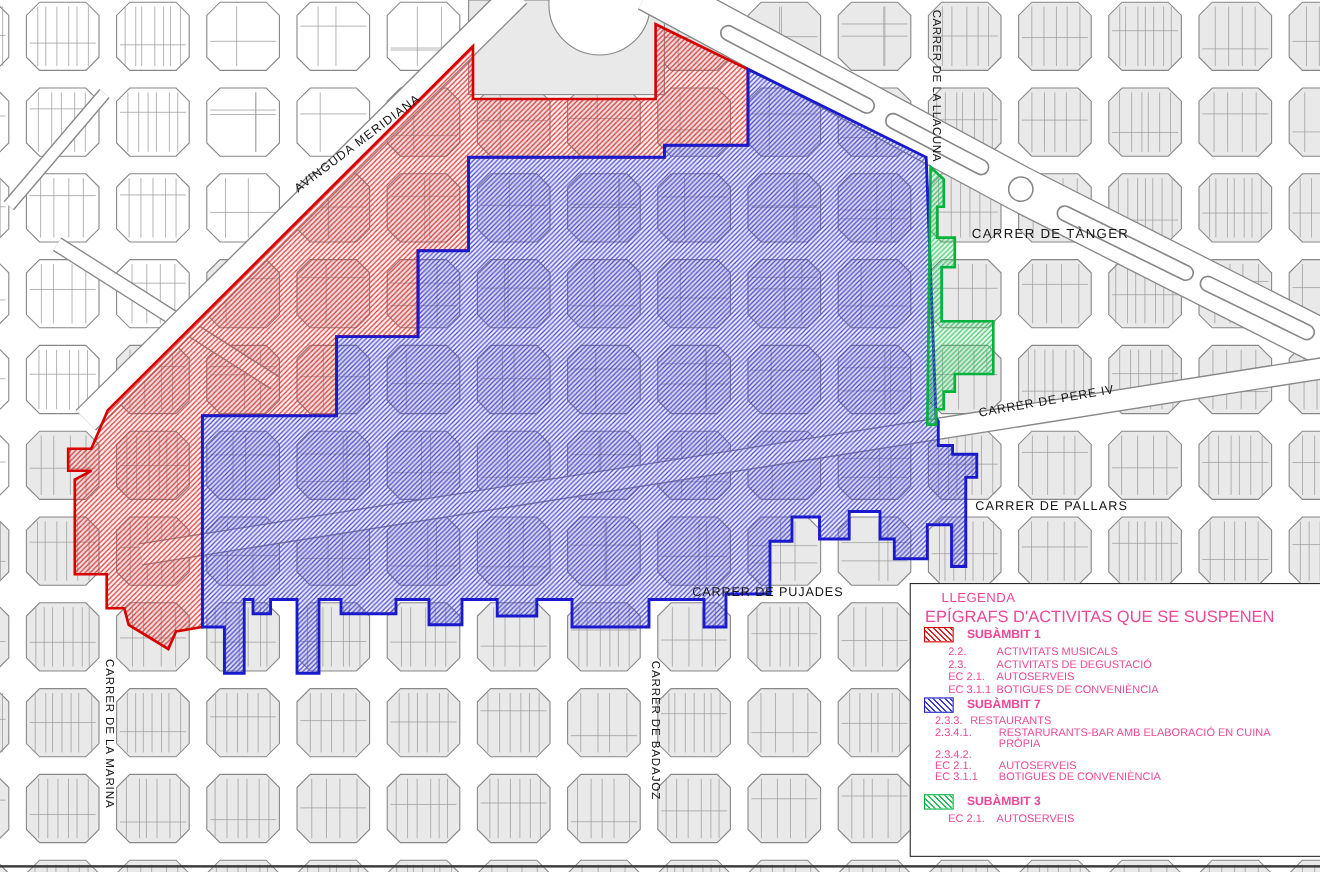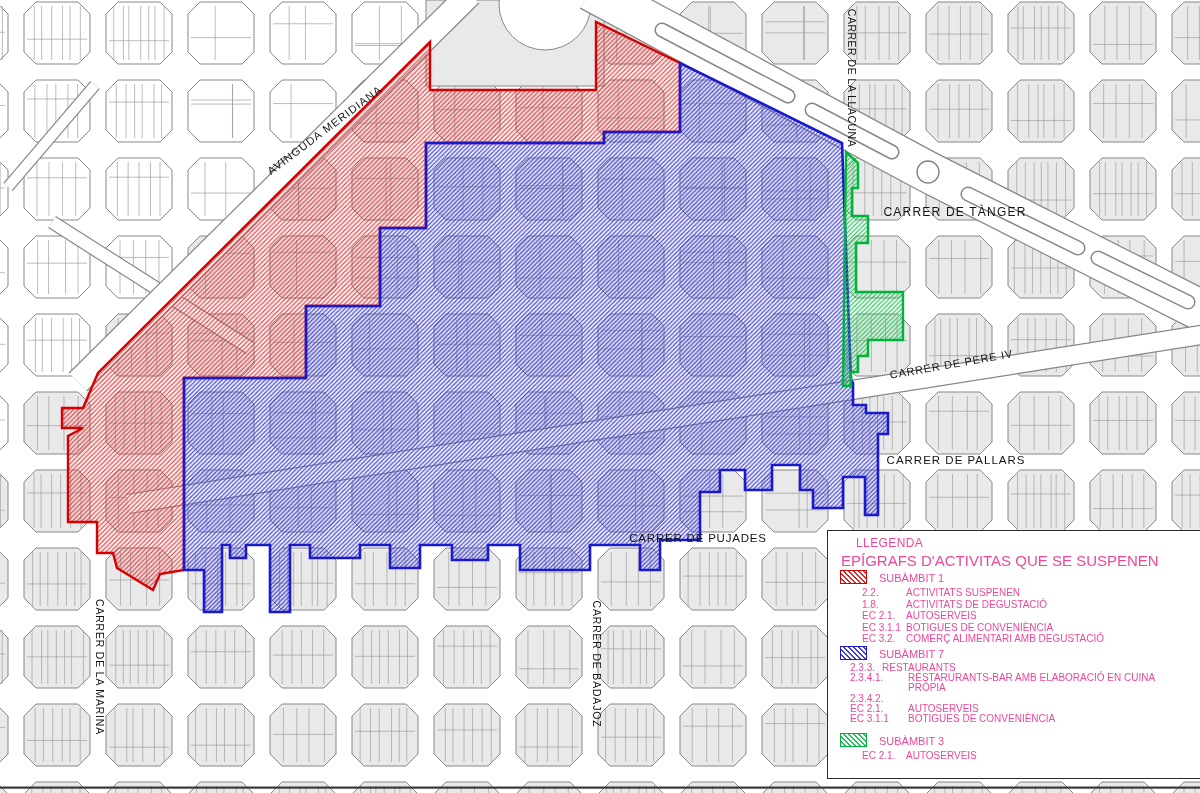--- a/index.html
+++ b/index.html
@@ -16,21 +16,21 @@
   .swatches{display:flex;gap:7px;padding-top:2px;}
   .sw{width:24px;height:11px;display:inline-block;border:1.7px solid;box-sizing:content-box;}
   .sw.big{width:25px;height:12px;}
   .sw-red{border-color:#d60000;background:repeating-linear-gradient(45deg,rgba(214,0,0,0) 0 2.4px,rgba(214,0,0,.85) 2.4px 3.6px);}
   .sw-blue{border-color:#1a1acc;background:repeating-linear-gradient(45deg,rgba(26,26,204,0) 0 2.4px,rgba(26,26,204,.85) 2.4px 3.6px);}
   .sw-green{border-color:#00b33c;background:repeating-linear-gradient(45deg,rgba(0,179,60,0) 0 2.4px,rgba(0,179,60,.85) 2.4px 3.6px);}
   .ambits-text{line-height:1.04;}
   .ambits-title{font-size:10.5px;}
   .ambits-note{font-size:9.5px;}
   .lg-epigrafs{font-size:15px;line-height:13px;margin:0 0 3px 1px;}
-  .sec-head{display:flex;align-items:flex-end;gap:12px;margin:1px 0 3px 0;}
+  .sec-head{display:flex;align-items:center;gap:12px;margin:1px 0 3px 0;font-weight:bold;}
   .sec-label{font-size:11px;}
   .items{margin-left:22px;}
   .item{display:flex;font-size:10px;}
   .sec1 .item,.sec3 .item{line-height:11.6px;}
   .sec2 .item{line-height:10.2px;}
   .sec1 .code,.sec3 .code{width:44px;flex:none;}
   .sec2 .code{width:58px;flex:none;}
   .sec2 .item.tight .code{width:auto;margin-right:7px;}
   .sec3{margin-top:9px;}
 </style>
@@ -1583,37 +1583,33 @@
     <div class="lg-epigrafs">EPÍGRAFS D'ACTIVITAS QUE SE SUSPENEN</div>
 
     <div class="lg-section sec1">
       <div class="sec-head">
         <span class="sw big sw-red"></span>
         <span class="sec-label">SUBÀMBIT 1</span>
       </div>
       <div class="items">
         <div class="item">
             <span class="code">2.2.</span>
-            <span class="lab">ACTIVITATS SUSPENEN</span>
+            <span class="lab">ACTIVITATS MUSICALS</span>
           </div>
         <div class="item">
-            <span class="code">1.8.</span>
+            <span class="code">2.3.</span>
             <span class="lab">ACTIVITATS DE DEGUSTACIÓ</span>
           </div>
         <div class="item">
             <span class="code">EC 2.1.</span>
             <span class="lab">AUTOSERVEIS</span>
           </div>
         <div class="item">
             <span class="code">EC 3.1.1</span>
             <span class="lab">BOTIGUES DE CONVENIÈNCIA</span>
-          </div>
-        <div class="item">
-            <span class="code">EC 3.2.</span>
-            <span class="lab">COMERÇ ALIMENTARI AMB DEGUSTACIÓ</span>
           </div>
       </div>
     </div>
 
     <div class="lg-section sec2">
       <div class="sec-head">
         <span class="sw big sw-blue"></span>
         <span class="sec-label">SUBÀMBIT 7</span>
       </div>
       <div class="items" style="margin-left:10px;">

